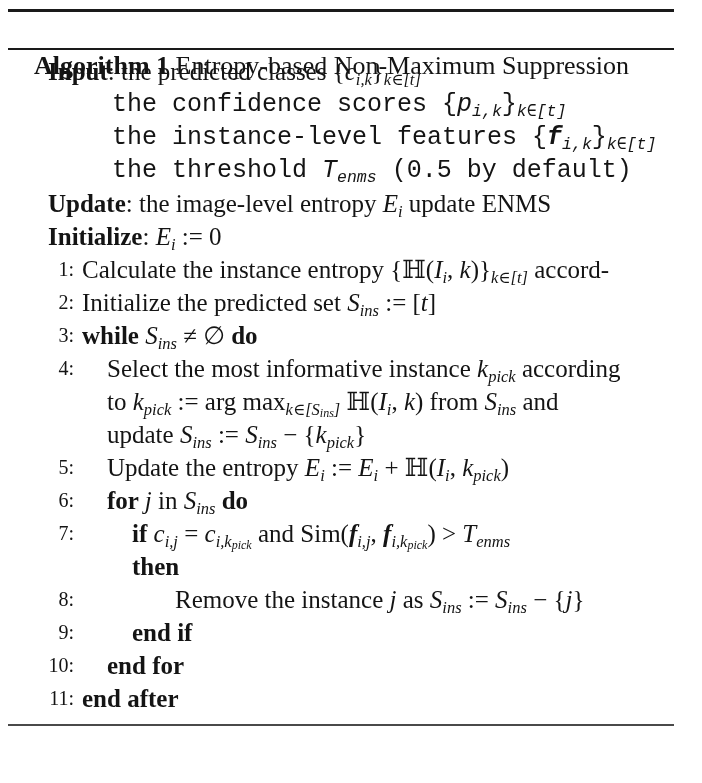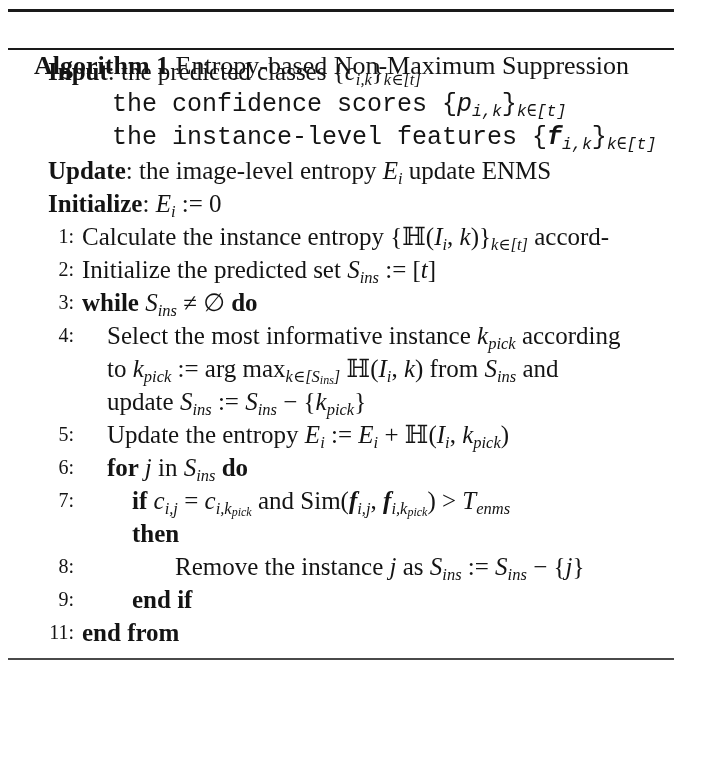--- a/index.html
+++ b/index.html
@@ -54,33 +54,35 @@
   <div class="rule rule-top"></div>
   <div class="title-row">
     <span class="s-b">Algorithm 1</span><span> Entropy-based Non-Maximum Suppression</span>
   </div>
   <div class="rule rule-mid"></div>
   <div class="body">
     <div id="preamble">
         <div class="row"><span class="lbl">Input</span><span class="s-p">: the predicted classes </span><span class="s-p">{</span><span class="s-i">c</span><span class="s-sub">i,k</span><span class="s-p">}</span><span class="s-sub">k∈[t]</span></div>
         <div class="row hang"><span class="s-p">the confidence scores </span><span class="s-p">{</span><span class="s-i">p</span><span class="s-sub">i,k</span><span class="s-p">}</span><span class="s-sub">k∈[t]</span></div>
         <div class="row hang"><span class="s-p">the instance-level features </span><span class="s-p">{</span><span class="s-bi">f</span><span class="s-sub">i,k</span><span class="s-p">}</span><span class="s-sub">k∈[t]</span></div>
+        <div class="row hang"><span class="s-p">the threshold </span><span class="s-i">T</span><span class="s-sub">enms</span><span class="s-p"> (0.5 by default)</span></div>
         <div class="row"><span class="lbl">Update</span><span class="s-p">: the image-level entropy </span><span class="s-i">E</span><span class="s-sub">i</span><span class="s-p"> update ENMS</span></div>
         <div class="row"><span class="lbl">Initialize</span><span class="s-p">: </span><span class="s-i">E</span><span class="s-sub">i</span><span class="s-p"> := 0</span></div>
       </div>
     <div id="steps">
         <div class="row steprow"><span class="num">1:</span><span class="ind0"><span class="s-p">Calculate the instance entropy </span><span class="s-p">{</span><span class="s-bb">ℍ</span><span class="s-p">(</span><span class="s-i">I</span><span class="s-sub">i</span><span class="s-p">, </span><span class="s-i">k</span><span class="s-p">)}</span><span class="s-sub">k∈[t]</span><span class="s-p"> accord-</span></span></div>
         <div class="row steprow"><span class="num">2:</span><span class="ind0"><span class="s-p">Initialize the predicted set </span><span class="s-i">S</span><span class="s-sub">ins</span><span class="s-p"> := [</span><span class="s-i">t</span><span class="s-p">]</span></span></div>
         <div class="row steprow"><span class="num">3:</span><span class="ind0"><span class="s-b">while </span><span class="s-i">S</span><span class="s-sub">ins</span><span class="s-p"> ≠ ∅ </span><span class="s-b">do</span></span></div>
         <div class="row steprow"><span class="num">4:</span><span class="ind1"><span class="s-p">Select the most informative instance </span><span class="s-i">k</span><span class="s-sub">pick</span><span class="s-p"> according</span></span></div>
         <div class="row steprow"><span class="num"></span><span class="ind1"><span class="s-p">to </span><span class="s-i">k</span><span class="s-sub">pick</span><span class="s-p"> := arg max</span><span class="s-sub">k∈[S</span><span class="s-sub2">ins</span><span class="s-sub">]</span><span class="s-p"> </span><span class="s-bb">ℍ</span><span class="s-p">(</span><span class="s-i">I</span><span class="s-sub">i</span><span class="s-p">, </span><span class="s-i">k</span><span class="s-p">) from </span><span class="s-i">S</span><span class="s-sub">ins</span><span class="s-p"> and</span></span></div>
         <div class="row steprow"><span class="num"></span><span class="ind1"><span class="s-p">update </span><span class="s-i">S</span><span class="s-sub">ins</span><span class="s-p"> := </span><span class="s-i">S</span><span class="s-sub">ins</span><span class="s-p"> − {</span><span class="s-i">k</span><span class="s-sub">pick</span><span class="s-p">}</span></span></div>
         <div class="row steprow"><span class="num">5:</span><span class="ind1"><span class="s-p">Update the entropy </span><span class="s-i">E</span><span class="s-sub">i</span><span class="s-p"> := </span><span class="s-i">E</span><span class="s-sub">i</span><span class="s-p"> + </span><span class="s-bb">ℍ</span><span class="s-p">(</span><span class="s-i">I</span><span class="s-sub">i</span><span class="s-p">, </span><span class="s-i">k</span><span class="s-sub">pick</span><span class="s-p">)</span></span></div>
         <div class="row steprow"><span class="num">6:</span><span class="ind1"><span class="s-b">for </span><span class="s-i">j</span><span class="s-p"> in </span><span class="s-i">S</span><span class="s-sub">ins</span><span class="s-p"> </span><span class="s-b">do</span></span></div>
         <div class="row steprow"><span class="num">7:</span><span class="ind2"><span class="s-b">if </span><span class="s-i">c</span><span class="s-sub">i,j</span><span class="s-p"> = </span><span class="s-i">c</span><span class="s-sub">i,k</span><span class="s-sub2">pick</span><span class="s-p"> and Sim(</span><span class="s-bi">f</span><span class="s-sub">i,j</span><span class="s-p">, </span><span class="s-bi">f</span><span class="s-sub">i,k</span><span class="s-sub2">pick</span><span class="s-p">) &gt; </span><span class="s-i">T</span><span class="s-sub">enms</span></span></div>
         <div class="row steprow"><span class="num"></span><span class="ind2"><span class="s-b">then</span></span></div>
         <div class="row steprow"><span class="num">8:</span><span class="ind3"><span class="s-p">Remove the instance </span><span class="s-i">j</span><span class="s-p"> as </span><span class="s-i">S</span><span class="s-sub">ins</span><span class="s-p"> := </span><span class="s-i">S</span><span class="s-sub">ins</span><span class="s-p"> − {</span><span class="s-i">j</span><span class="s-p">}</span></span></div>
         <div class="row steprow"><span class="num">9:</span><span class="ind2"><span class="s-b">end if</span></span></div>
-        <div class="row steprow"><span class="num">11:</span><span class="ind0"><span class="s-b">end from</span></span></div>
+        <div class="row steprow"><span class="num">10:</span><span class="ind1"><span class="s-b">end for</span></span></div>
+        <div class="row steprow"><span class="num">11:</span><span class="ind0"><span class="s-b">end after</span></span></div>
       </div>
   </div>
   <div class="rule rule-bottom"></div>
 </div>
 
 </body></html>

